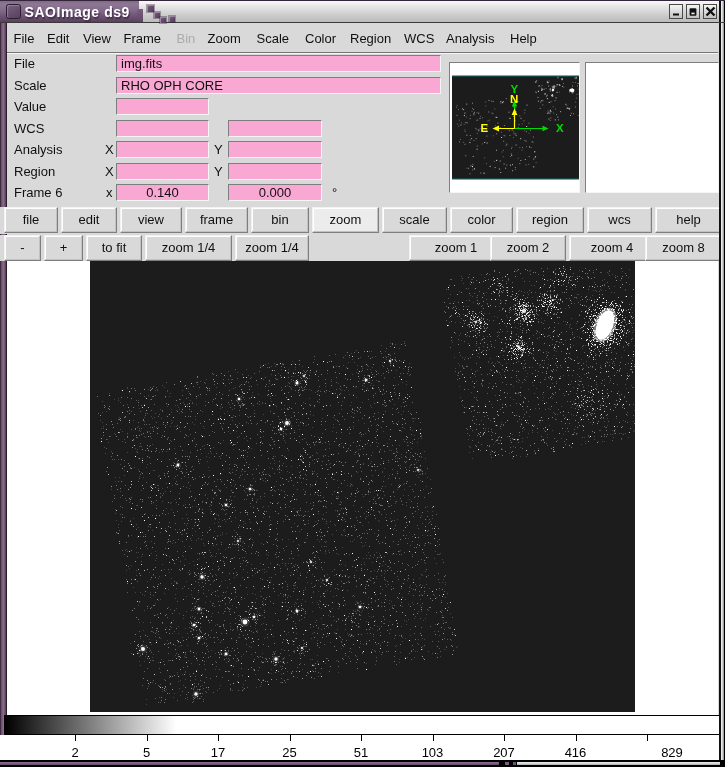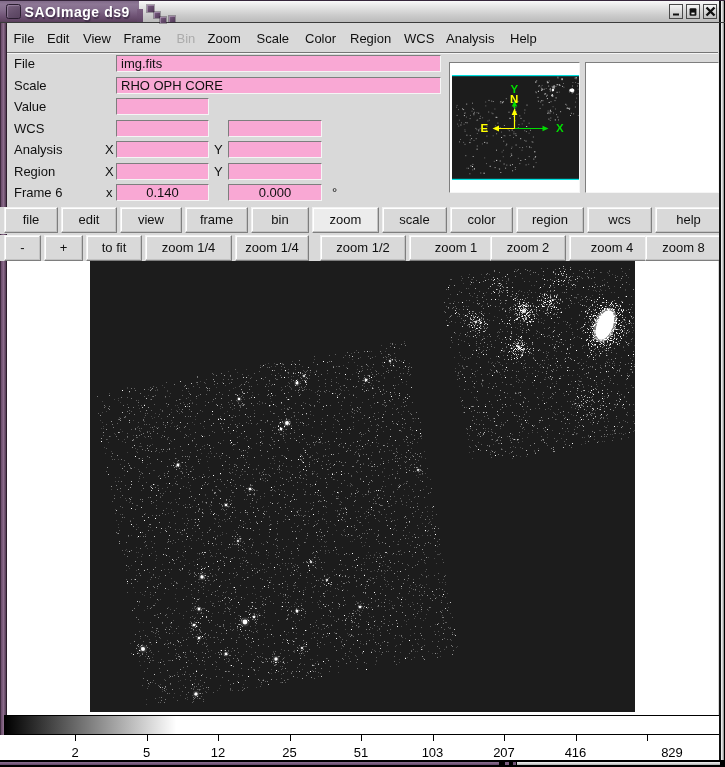--- a/index.html
+++ b/index.html
@@ -160,21 +160,20 @@
     <div class="tb" style="left:516px;width:68px">region</div>
     <div class="tb" style="left:587px;width:65px">wcs</div>
     <div class="tb" style="left:655px;width:67px">help</div>
   </div>
 <div id="row2">
     <div class="tb" style="left:4px;width:37px">-</div>
     <div class="tb" style="left:44px;width:39px">+</div>
     <div class="tb" style="left:86px;width:56px">to fit</div>
     <div class="tb" style="left:145px;width:87px">zoom 1/4</div>
     <div class="tb" style="left:235px;width:74px">zoom 1/4</div>
-    <div class="tb" style="left:320px;width:86px">zoom 1/2</div>
     <div class="tb" style="left:409px;width:94px">zoom 1</div>
     <div class="tb" style="left:490px;width:76px">zoom 2</div>
     <div class="tb" style="left:569px;width:86px">zoom 4</div>
     <div class="tb" style="left:645px;width:77px">zoom 8</div>
   </div>
 <div id="canvas">
     <svg id="starfield" width="545" height="451" viewBox="0 0 545 451">
       <rect width="545" height="451" fill="#1c1c1c"></rect>
       <path transform="translate(0,.5)" stroke="#464646" d="M205 106h1M240 202h1M321 187h1M221 322h1M90 210h1M81 151h1M238 289h1M77 129h1M168 133h1M245 264h1M112 274h1M335 357h1M235 289h1M170 104h1M280 184h1M328 383h1M243 156h1M172 142h1M140 298h1M266 149h1M55 252h1M286 164h1M166 240h1M302 259h1M338 349h1M215 328h1M212 338h1M102 424h1M319 102h1M298 201h1M347 285h1M305 124h1M65 299h1M230 325h1M331 350h1M150 196h1M278 291h1M194 147h1M320 368h1M49 361h1M140 365h1M21 190h1M325 390h1M220 398h1M120 340h1M60 336h1M145 203h1M318 277h1M175 103h1M172 246h1M274 303h1M67 128h1M196 373h1M166 307h1M247 250h1M93 141h1M195 233h1M204 169h1M141 118h1M237 223h1M45 331h1M87 144h1M289 390h1M17 178h1M242 273h1M262 335h1M233 334h1M310 391h1M312 345h1M198 354h1M109 337h1M175 343h1M238 180h1M51 185h1M211 342h1M337 245h1M45 187h1M173 245h1M282 214h1M203 115h1M61 177h1M266 111h1M162 131h1M155 210h1M228 181h1M228 252h1M199 245h1M195 233h1M314 228h1M324 357h1M205 362h1M163 208h1M252 274h1M287 365h1M59 378h1M222 350h1M126 405h1M161 187h1M257 329h1M223 331h1M135 350h1M295 323h1M89 427h1M159 360h1M304 116h1M302 153h1M309 374h1M124 270h1M173 342h1M181 408h1M138 170h1M236 285h1M263 167h1M49 400h1M57 203h1M212 105h1M263 165h1M274 252h1M210 402h1M197 410h1M204 391h1M60 318h1M177 297h1M282 317h1M157 179h1M167 238h1M99 413h1M269 117h1M216 277h1M118 222h1M81 322h1M276 269h1M178 245h1M192 102h1M77 163h1M71 398h1M140 146h1M312 376h1M188 228h1M127 218h1M302 344h1M276 297h1M307 283h1M48 266h1M124 257h1M54 143h1M170 159h1M72 240h1M284 293h1M68 339h1M136 226h1M81 162h1M311 365h1M149 354h1M287 345h1M101 258h1M336 225h1M301 340h1M136 401h1M190 405h1M163 217h1M46 286h1M335 197h1M259 133h1M300 306h1M248 235h1M53 216h1M283 322h1M98 130h1M342 250h1M293 362h1M289 260h1M63 334h1M166 426h1M360 378h1M266 395h1M234 345h1M162 314h1M154 287h1M308 224h1M261 361h1M169 143h1M88 372h1M208 294h1M292 101h1M60 175h1M328 350h1M231 271h1M105 418h1M100 139h1M166 260h1M128 261h1M86 149h1M156 304h1M283 136h1M212 408h1M93 295h1M201 345h1M349 293h1M24 172h1M207 326h1M266 309h1M241 363h1M39 131h1M237 112h1M184 202h1M252 286h1M109 293h1M324 174h1M105 342h1M344 334h1M203 304h1M170 335h1M304 235h1M36 309h1M294 234h1M289 250h1M223 154h1M118 192h1M135 342h1M244 314h1M128 309h1M191 148h1M172 141h1M35 237h1M364 373h1M243 163h1M99 227h1M335 310h1M281 90h1M142 184h1M119 209h1M222 166h1M255 343h1M185 144h1M238 374h1M199 379h1M80 165h1M97 372h1M207 304h1M180 259h1M140 423h1M294 117h1M179 120h1M61 292h1M155 121h1M62 421h1M247 219h1M172 392h1M168 353h1M251 303h1M240 330h1M37 127h1M130 197h1M63 314h1M340 260h1M130 155h1M160 261h1M200 162h1M148 413h1M240 351h1M316 123h1M311 145h1M356 385h1M248 232h1M205 303h1M328 216h1M178 213h1M88 420h1M125 258h1M238 195h1M242 310h1M325 157h1M97 246h1M227 233h1M162 332h1M281 346h1M80 399h1M129 258h1M295 310h1M200 126h1M56 221h1M66 244h1M39 241h1M272 264h1M161 370h1M355 323h1M259 293h1M58 189h1M40 238h1M348 293h1M360 352h1M187 287h1M318 184h1M51 295h1M149 175h1M220 111h1M273 235h1M295 225h1M78 328h1M76 247h1M335 212h1M97 436h1M277 114h1M322 180h1M253 185h1M12 151h1M170 330h1M203 297h1M127 275h1M272 105h1M286 317h1M84 370h1M321 327h1M271 175h1M257 275h1M200 217h1M101 279h1M257 224h1M171 335h1M361 379h1M135 288h1M95 298h1M198 348h1M325 323h1M26 259h1M307 315h1M313 107h1M88 381h1M91 201h1M117 200h1M84 217h1M299 307h1M282 191h1M263 133h1M315 396h1M236 280h1M259 96h1M309 223h1M330 344h1M41 274h1M48 344h1M80 179h1M179 122h1M76 222h1M325 329h1M367 385h1M270 382h1M305 240h1M162 134h1M99 285h1M302 147h1M319 206h1M105 158h1M104 304h1M135 331h1M129 427h1M99 196h1M89 152h1M101 402h1M46 190h1M101 206h1M67 129h1M88 204h1M274 301h1M80 362h1M145 213h1M185 134h1M29 216h1M230 317h1M299 189h1M52 386h1M79 399h1M288 250h1M127 274h1M316 363h1M195 304h1M274 308h1M192 103h1M210 193h1M299 178h1M65 152h1M96 335h1M140 362h1M189 304h1M202 100h1M196 345h1M326 201h1M85 238h1M148 376h1M248 293h1M239 203h1M154 296h1M277 182h1M262 280h1M305 197h1M113 347h1M264 278h1M152 316h1M89 385h1M235 131h1M47 188h1M113 282h1M239 187h1M235 125h1M127 429h1M154 138h1M140 347h1M75 382h1M179 412h1M248 347h1M290 302h1M141 224h1M92 413h1M135 124h1M345 290h1M204 324h1M230 412h1M316 360h1M178 102h1M225 294h1M320 196h1M226 109h1M68 317h1M286 315h1M259 397h1M187 272h1M210 394h1M223 330h1M330 323h1M197 323h1M281 356h1M105 356h1M56 385h1M265 269h1M291 341h1M354 388h1M177 106h1M74 308h1M144 337h1M68 224h1M266 190h1M162 278h1M84 187h1M152 281h1M278 229h1M172 105h1M75 267h1M208 283h1M74 418h1M266 185h1M224 404h1M206 276h1M232 258h1M116 382h1M176 280h1M173 210h1M200 216h1M138 110h1M128 288h1M75 293h1M285 109h1M35 289h1M173 219h1M69 436h1M55 176h1M216 164h1M154 337h1M179 256h1M97 384h1M46 309h1M34 209h1M360 352h1M176 293h1M130 145h1M186 220h1M121 389h1M299 214h1M86 327h1M148 286h1M10 159h1M316 220h1M77 145h1M270 179h1M218 262h1M58 134h1M29 156h1M106 245h1M178 291h1M350 292h1M49 392h1M161 393h1M288 151h1M114 312h1M360 367h1M103 300h1M183 323h1M99 302h1M144 269h1M100 173h1M196 173h1M92 376h1M164 327h1M227 394h1M126 314h1M98 376h1M34 178h1M118 206h1M328 211h1M335 302h1M61 155h1M307 258h1M167 350h1M297 182h1M125 313h1M337 250h1M131 194h1M135 260h1M28 266h1M292 304h1M280 144h1M235 292h1M208 158h1M47 296h1M243 166h1M176 213h1M50 275h1M81 366h1M233 194h1M114 167h1M82 372h1M210 217h1M258 129h1M279 227h1M238 208h1M132 334h1M181 124h1M65 290h1M92 273h1M205 324h1M150 302h1M275 172h1M114 314h1M260 222h1M258 374h1M81 248h1M331 174h1M117 388h1M297 305h1M118 373h1M271 342h1M319 271h1M262 274h1M139 207h1M173 175h1M134 152h1M190 310h1M235 330h1M66 371h1M154 218h1M191 108h1M149 154h1M285 359h1M318 343h1M94 285h1M193 335h1M214 110h1M54 334h1M255 368h1M309 290h1M173 418h1M295 90h1M41 304h1M228 296h1M299 360h1M252 259h1M366 386h1M344 370h1M227 400h1M332 377h1M253 124h1M274 284h1M193 174h1M164 149h1M53 369h1M353 318h1M102 245h1M254 212h1M198 302h1M115 241h1M334 301h1M156 251h1M225 324h1M95 396h1M248 226h1M47 166h1M300 257h1M174 235h1M40 259h1M231 347h1M191 194h1M347 392h1M334 190h1M276 402h1M43 326h1M204 102h1M133 364h1M179 206h1M198 108h1M135 343h1M322 169h1M313 150h1M313 223h1M181 263h1M254 258h1M55 273h1M201 311h1M114 175h1M126 253h1M64 209h1M225 260h1M130 213h1M239 183h1M57 320h1M221 129h1M250 240h1M137 258h1M275 281h1M278 261h1M108 422h1M320 284h1M156 292h1M137 150h1M148 284h1M318 358h1M244 218h1M236 246h1M49 147h1M215 233h1M228 367h1M270 188h1M47 276h1M214 189h1M206 372h1M13 165h1M115 140h1M355 321h1M174 308h1M246 128h1M249 243h1M336 353h1M264 278h1M145 330h1M12 161h1M154 177h1M65 129h1M85 394h1M251 387h1M113 165h1M267 211h1M72 428h1M88 365h1M216 153h1M215 254h1M295 95h1M54 349h1M60 138h1M276 233h1M231 357h1M201 356h1M347 293h1M339 261h1M207 206h1M236 343h1M156 108h1M197 111h1M267 200h1M224 184h1M50 331h1M260 280h1M101 333h1M264 193h1M166 229h1M235 290h1M352 349h1M232 363h1M270 324h1M56 438h1M191 348h1M284 230h1M308 123h1M247 368h1M301 189h1M216 214h1M118 428h1M235 402h1M122 331h1M244 263h1M306 384h1M307 228h1M176 310h1M68 401h1M144 316h1M159 203h1M260 144h1M255 304h1M80 132h1M56 206h1M181 113h1M156 267h1M163 208h1M286 399h1M249 243h1M148 137h1M235 281h1M311 170h1M57 287h1M307 197h1M183 390h1M192 128h1M247 135h1M152 285h1M306 350h1M203 247h1M232 172h1M142 429h1M228 366h1M54 175h1M204 345h1M43 174h1M215 340h1M318 234h1M117 388h1M81 159h1M167 123h1M114 403h1M109 297h1M185 105h1M222 409h1M133 179h1M90 434h1M253 269h1M112 150h1M171 282h1M281 146h1M155 262h1M250 125h1M192 302h1M37 143h1M285 340h1M236 251h1M310 204h1M145 256h1M222 372h1M250 249h1M253 247h1M327 181h1M292 104h1M110 120h1M70 338h1M201 345h1M295 256h1M113 352h1M273 117h1M304 267h1M120 252h1M267 108h1M49 185h1M174 311h1M60 166h1M289 296h1M54 400h1M349 374h1M293 160h1M164 346h1M143 154h1M330 219h1M107 292h1M323 160h1M274 162h1M242 347h1M161 307h1M338 390h1M151 190h1M168 409h1M180 319h1M156 238h1M147 111h1M89 148h1M230 335h1M115 312h1M209 284h1M54 160h1M286 383h1M256 106h1M77 130h1M314 359h1M78 399h1M82 282h1M262 374h1M258 395h1M193 168h1M222 199h1M95 367h1M273 297h1M136 330h1M313 234h1M183 197h1M30 141h1M195 181h1M55 285h1M220 153h1M246 292h1M352 354h1M11 167h1M105 155h1M261 150h1M173 256h1M267 104h1M25 220h1M123 186h1M302 293h1M219 137h1M331 175h1M285 95h1M170 302h1M273 122h1M264 101h1M200 335h1M224 202h1M136 272h1M20 175h1M305 385h1M153 423h1M251 381h1M246 269h1M283 378h1M246 235h1M140 172h1M206 342h1M319 114h1M52 333h1M280 202h1M269 354h1M351 339h1M80 348h1M269 365h1M213 228h1M185 114h1M171 423h1M197 354h1M254 270h1M90 419h1M50 377h1M62 399h1M116 195h1M43 179h1M88 146h1M107 123h1M130 147h1M120 243h1M284 294h1M281 200h1M280 310h1M74 126h1M311 196h1M30 168h1M114 296h1M208 349h1M191 421h1M287 369h1M15 192h1M332 213h1M90 170h1M121 192h1M96 226h1M229 280h1M24 138h1M272 107h1M314 222h1M72 362h1M226 307h1M272 233h1M65 375h1M216 301h1M121 369h1M254 137h1M130 229h1M222 313h1M146 170h1M28 198h1M146 346h1M28 137h1M246 105h1M163 358h1M313 178h1M282 106h1M334 332h1M322 157h1M268 193h1M353 359h1M188 112h1M173 362h1M132 168h1M224 210h1M298 381h1M28 139h1M82 224h1M295 303h1M204 343h1M268 188h1M281 310h1M191 388h1M65 299h1M245 249h1M75 430h1M111 326h1M48 291h1M294 215h1M232 182h1M122 314h1M228 415h1M76 366h1M292 211h1M87 413h1M263 244h1M58 128h1M70 235h1M49 341h1M142 208h1M314 200h1M272 141h1M139 143h1M189 161h1M222 398h1M89 232h1M226 213h1M358 346h1M104 163h1M338 314h1M322 293h1M50 404h1M96 320h1M312 380h1M65 354h1M242 170h1M152 302h1M70 271h1M153 289h1M332 314h1M230 217h1M316 208h1M355 336h1M247 327h1M157 333h1M268 147h1M100 360h1M244 371h1M115 234h1M219 128h1M40 240h1M277 372h1M237 372h1M346 336h1M161 303h1M249 185h1M298 245h1M221 377h1M326 325h1M268 159h1M336 316h1M184 102h1M152 426h1M172 419h1M294 309h1M128 335h1M292 210h1M102 161h1M276 323h1M84 432h1M132 121h1M308 290h1M227 212h1M48 165h1M300 82h1M142 282h1M77 383h1M335 270h1M307 210h1M352 298h1M215 231h1M337 216h1M197 124h1M66 297h1M223 212h1M134 389h1M96 350h1M240 381h1M346 302h1M231 321h1M322 341h1M106 143h1M281 390h1M141 229h1M250 128h1M193 170h1M125 225h1M61 280h1M173 153h1M95 243h1M161 386h1M283 375h1M291 314h1M43 159h1M249 252h1M82 161h1M201 128h1M197 307h1M151 210h1M133 208h1M104 347h1M92 294h1M276 380h1M98 175h1M184 199h1M254 268h1M30 203h1M212 201h1M302 347h1M296 325h1M291 114h1M106 392h1M18 181h1M158 301h1M276 294h1M85 144h1M146 335h1M72 227h1M85 384h1M95 410h1M323 343h1M62 157h1M316 274h1M85 333h1M278 198h1M294 312h1M52 424h1M80 242h1M274 313h1M56 443h1M318 343h1M244 213h1M266 136h1M119 245h1M284 309h1M98 399h1M265 250h1M316 120h1M209 168h1M284 236h1M248 357h1M289 292h1M270 96h1M205 108h1M253 104h1M112 241h1M231 368h1M151 360h1M100 312h1M35 156h1M305 133h1M122 140h1M320 374h1M123 376h1M286 178h1M332 324h1M92 129h1M184 308h1M338 296h1M207 124h1M128 378h1M188 323h1M94 395h1M163 281h1M338 262h1M249 127h1M242 233h1M357 332h1M89 268h1M25 248h1M138 392h1M130 424h1M188 241h1M231 285h1M273 383h1M162 344h1M125 400h1M234 280h1M178 294h1M138 397h1M151 265h1M76 428h1M238 213h1M330 338h1M304 143h1M37 290h1M281 122h1M185 230h1M32 180h1M194 289h1M115 122h1M254 129h1M325 355h1M119 215h1M142 148h1M360 366h1M158 285h1M15 145h1M149 162h1M125 364h1M304 105h1M238 354h1M142 344h1M101 210h1M245 158h1M311 100h1M113 377h1M125 257h1M209 392h1M205 349h1M99 168h1M310 289h1M317 319h1M293 143h1M234 239h1M34 214h1M75 136h1M90 138h1M293 170h1M268 199h1M228 330h1M146 400h1M106 137h1M293 129h1M169 211h1M211 254h1M63 168h1M285 403h1M175 220h1M306 293h1M331 177h1M227 192h1M255 94h1M123 302h1M252 140h1M140 429h1M191 126h1M48 208h1M301 223h1M156 238h1M272 285h1M106 279h1M203 280h1M150 124h1M297 292h1M253 328h1M286 181h1M225 131h1M199 138h1M145 126h1M172 308h1M294 295h1M181 105h1M188 334h1M151 338h1M268 341h1M62 396h1M295 319h1M262 224h1M315 377h1M194 164h1M155 198h1M178 125h1M186 145h1M157 227h1M68 373h1M57 347h1M199 394h1M30 236h1M148 354h1M257 372h1M264 335h1M314 167h1M309 87h1M331 195h1M143 127h1M262 113h1M221 174h1M218 250h1M339 327h1M236 262h1M248 253h1M102 180h1M231 240h1M161 116h1M167 371h1M294 207h1M208 264h1M306 109h1M72 303h1M198 371h1M70 423h1M211 198h1M99 362h1M81 317h1M303 268h1M210 210h1M169 268h1M114 381h1M296 253h1M131 379h1M225 361h1M194 144h1M109 215h1M279 90h1M243 132h1M215 326h1M248 411h1M119 266h1M237 397h1M154 210h1M285 403h1M49 215h1M48 392h1M132 273h1M334 293h1M75 216h1M140 322h1M166 207h1M145 183h1M62 370h1M176 397h1M332 274h1M306 188h1M282 388h1M58 425h1M153 263h1M95 204h1M283 296h1M250 177h1M25 216h1M183 180h1M180 137h1M330 205h1M170 184h1M98 216h1M135 319h1M319 105h1M93 357h1M191 413h1M189 207h1M306 269h1M220 225h1M207 310h1M89 352h1M227 341h1M276 277h1M151 395h1M132 271h1M251 325h1M21 228h1M195 110h1M258 101h1M198 334h1M157 195h1M266 89h1M285 339h1M66 166h1M244 359h1M299 339h1M108 264h1M74 332h1M152 296h1M28 263h1M124 262h1M144 326h1M278 233h1M102 141h1M72 149h1M248 122h1M157 233h1M213 141h1M92 257h1M230 231h1M167 369h1M326 214h1M65 342h1M315 338h1M169 352h1M255 236h1M100 224h1M288 259h1M116 118h1M53 361h1M224 233h1M344 297h1M191 248h1M260 225h1M50 185h1M278 336h1M31 260h1M114 184h1M108 134h1M228 176h1M197 210h1M331 196h1M137 326h1M190 421h1M125 408h1M238 366h1M122 228h1M132 259h1M317 184h1M206 250h1M309 184h1M69 315h1M305 83h1M122 342h1M50 170h1M301 325h1M78 252h1M331 333h1M67 327h1M311 239h1M229 339h1M229 141h1M157 311h1M75 230h1M300 238h1M112 185h1M276 255h1M51 229h1M327 390h1M194 179h1M71 157h1M93 291h1M220 242h1M325 235h1M333 228h1M46 263h1M131 281h1M288 182h1M349 321h1M115 233h1M277 120h1M201 411h1M59 170h1M70 148h1M222 341h1M185 195h1M122 352h1M316 244h1M60 331h1M48 391h1M96 253h1M108 331h1M77 177h1M222 403h1M114 187h1M120 248h1M164 233h1M165 367h1M81 362h1M273 202h1M62 269h1M183 375h1M123 320h1M142 159h1M153 393h1M324 372h1M83 436h1M76 190h1M311 153h1M48 197h1M320 324h1M126 126h1M68 166h1M261 141h1M181 140h1M292 381h1M312 121h1M141 390h1M191 417h1M350 395h1M278 157h1M273 203h1M95 418h1M111 292h1M43 257h1M226 220h1M136 397h1M284 389h1M13 167h1M226 191h1M260 235h1M292 328h1M129 344h1M317 396h1M77 379h1M332 262h1M282 301h1M276 360h1M104 258h1M198 418h1M279 355h1M81 241h1M232 157h1M175 400h1M125 295h1M340 218h1M210 312h1M72 124h1M334 378h1M165 413h1M324 396h1M85 337h1M327 382h1M208 317h1M251 148h1M233 253h1M305 242h1M25 252h1M288 141h1M262 98h1M273 187h1M128 228h1M185 166h1M160 245h1M173 118h1M112 424h1M270 380h1M37 191h1M25 173h1M179 316h1M166 163h1M122 295h1M79 311h1M336 323h1M311 193h1M226 220h1M98 136h1M280 108h1M198 278h1M54 156h1M251 129h1M230 275h1M194 396h1M190 216h1M52 383h1M144 225h1M166 337h1M81 180h1M165 312h1M201 115h1M255 117h1M148 398h1M202 297h1M131 165h1M32 170h1M100 389h1M204 390h1M265 235h1M237 329h1M130 274h1M299 342h1M46 244h1M308 280h1M318 332h1M78 346h1M241 118h1M79 135h1M278 105h1M14 186h1M259 315h1M218 259h1M121 355h1M240 355h1M280 316h1M219 117h1M153 428h1M309 226h1M260 224h1M222 224h1M286 298h1M199 158h1M134 158h1M30 253h1M331 254h1M72 430h1M129 264h1M134 114h1M144 147h1M86 223h1M201 205h1M332 385h1M63 209h1M261 92h1M51 211h1M248 237h1M93 424h1M149 376h1M48 144h1M225 222h1M87 411h1M63 393h1M28 198h1M46 314h1M329 317h1M204 262h1M98 311h1M119 196h1M282 367h1M227 379h1M180 202h1M261 391h1M37 126h1M19 132h1M98 127h1M359 367h1M328 378h1M317 303h1M39 307h1M158 162h1M309 401h1M251 182h1M352 321h1M181 412h1M342 392h1M170 346h1M294 144h1M278 248h1M12 140h1M102 365h1M117 237h1M30 230h1M158 114h1M204 389h1M69 214h1M91 273h1M248 105h1M294 116h1M333 359h1M84 165h1M224 98h1M342 257h1M87 202h1M16 150h1M304 377h1M188 206h1M208 249h1M214 177h1M199 211h1M290 371h1M145 283h1M284 272h1M105 270h1M209 270h1M309 398h1M120 295h1M119 289h1M112 252h1M227 278h1M220 366h1M193 202h1M299 348h1M246 399h1M286 400h1M96 264h1M69 191h1M211 221h1M278 254h1M261 155h1M143 188h1M59 423h1M44 206h1M79 414h1M224 111h1M319 225h1M81 148h1M345 363h1M279 318h1M308 160h1M36 288h1M48 139h1M198 189h1M64 156h1M243 335h1M141 229h1M111 192h1M170 237h1M172 217h1M86 347h1M180 302h1M46 291h1M179 335h1M95 411h1M144 235h1M148 415h1M79 295h1M291 84h1M319 238h1M157 155h1M152 213h1M182 364h1M174 377h1M203 151h1M125 232h1M70 377h1M198 258h1M314 80h1M171 363h1M328 177h1M86 165h1M59 311h1M60 266h1M94 269h1M62 183h1M57 397h1M165 333h1M217 321h1M207 416h1M171 171h1M243 106h1M322 275h1M131 320h1M122 403h1M114 284h1M286 291h1M104 327h1M102 336h1M255 394h1M83 359h1M210 120h1M216 128h1M201 120h1M211 125h1M212 127h1M201 127h1M198 121h1M205 120h1M191 158h1M208 164h1M193 172h1M198 161h1M200 161h1M195 164h1M201 164h1M213 164h1M201 165h1M200 160h1M198 158h1M189 158h1M190 166h1M191 167h1M191 168h1M195 168h1M193 162h1M190 168h1M194 166h1M189 169h1M195 172h1M190 163h1M151 138h1M151 143h1M149 133h1M151 140h1M148 141h1M148 136h1M147 140h1M152 134h1M283 124h1M286 119h1M279 119h1M274 125h1M277 127h1M265 126h1M280 124h1M305 96h1M304 98h1M303 102h1M296 98h1M301 98h1M303 105h1M298 95h1M86 206h1M90 205h1M83 201h1M89 202h1M86 197h1M92 207h1M155 231h1M164 228h1M167 229h1M159 227h1M161 224h1M164 234h1M164 229h1M136 244h1M132 247h1M138 246h1M137 245h1M136 252h1M135 244h1M134 242h1M109 318h1M111 310h1M109 324h1M119 309h1M117 317h1M108 318h1M118 329h1M119 319h1M113 328h1M109 318h1M104 346h1M104 345h1M110 352h1M115 341h1M103 349h1M107 359h1M108 344h1M110 346h1M108 349h1M102 347h1M104 360h1M102 367h1M110 366h1M109 369h1M101 370h1M152 359h1M147 369h1M153 360h1M149 354h1M165 364h1M152 357h1M133 352h1M116 378h1M105 375h1M109 372h1M110 369h1M112 383h1M109 379h1M61 391h1M59 390h1M47 390h1M52 384h1M49 395h1M40 382h1M55 395h1M61 383h1M56 393h1M59 387h1M139 398h1M138 390h1M138 389h1M137 391h1M125 392h1M135 387h1M139 399h1M192 398h1M183 391h1M184 393h1M192 401h1M184 404h1M192 407h1M182 398h1M232 319h1M232 318h1M233 322h1M240 325h1M237 313h1M235 318h1M211 347h1M205 341h1M211 358h1M206 350h1M199 346h1M203 351h1M107 437h1M102 434h1M110 428h1M97 438h1M104 426h1M115 430h1M110 437h1M109 429h1M108 428h1M103 427h1M218 302h1M225 296h1M222 298h1M221 301h1M219 300h1M220 300h1M222 304h1M164 354h1M167 356h1M164 356h1M164 359h1M163 352h1M167 354h1M166 360h1M172 354h1M214 119h1M215 119h1M213 109h1M212 114h1M215 117h1M150 279h1M150 275h1M151 277h1M153 280h1M147 279h1M149 278h1M328 210h1M330 213h1M329 213h1M330 209h1M329 210h1M329 210h1M330 204h1M270 343h1M268 344h1M272 349h1M266 340h1M267 341h1M268 342h1M278 352h1M268 349h1M272 345h1M267 348h1M271 351h1M273 346h1M213 392h1M214 385h1M210 390h1M212 391h1M213 383h1M212 386h1M409 96h1M433 105h1M431 158h1M437 51h1M371 15h1M502 159h1M449 159h1M495 84h1M515 142h1M480 123h1M529 108h1M386 163h1M374 55h1M373 106h1M397 43h1M455 32h1M437 31h1M525 45h1M407 164h1M386 136h1M457 173h1M496 100h1M368 102h1M442 106h1M370 72h1M535 123h1M444 190h1M414 114h1M438 162h1M409 182h1M409 35h1M377 74h1M394 66h1M467 74h1M513 138h1M454 18h1M535 59h1M420 56h1M506 121h1M416 20h1M506 30h1M448 137h1M374 107h1M481 120h1M481 146h1M480 26h1M458 74h1M523 176h1M514 180h1M405 164h1M515 166h1M479 66h1M454 59h1M489 76h1M438 128h1M400 191h1M499 38h1M425 37h1M429 51h1M430 126h1M488 146h1M499 88h1M438 94h1M520 117h1M426 116h1M386 84h1M500 65h1M489 107h1M411 116h1M462 97h1M487 172h1M398 167h1M420 177h1M432 180h1M432 17h1M487 75h1M407 24h1M538 176h1M460 55h1M466 120h1M483 154h1M478 22h1M486 145h1M538 68h1M405 190h1M543 160h1M494 44h1M513 56h1M466 158h1M527 123h1M442 36h1M490 39h1M395 167h1M461 36h1M375 96h1M382 197h1M512 180h1M429 29h1M525 143h1M541 124h1M473 114h1M398 100h1M422 173h1M460 76h1M428 30h1M429 43h1M436 150h1M369 30h1M525 168h1M485 26h1M494 64h1M369 48h1M493 125h1M487 113h1M496 104h1M440 148h1M437 112h1M418 19h1M379 147h1M541 56h1M512 19h1M425 178h1M385 115h1M434 168h1M486 62h1M451 47h1M429 46h1M526 157h1M434 103h1M450 89h1M383 125h1M519 104h1M408 18h1M385 60h1M448 54h1M435 119h1M485 36h1M401 178h1M498 17h1M412 16h1M439 155h1M453 25h1M490 159h1M506 93h1M514 147h1M505 29h1M510 169h1M467 33h1M378 45h1M517 11h1M493 126h1M383 58h1M483 126h1M397 75h1M399 59h1M527 142h1M367 55h1M510 104h1M511 47h1M429 142h1M525 14h1M435 109h1M532 40h1M448 187h1M492 123h1M462 122h1M496 149h1M491 120h1M386 36h1M371 19h1M524 25h1M476 63h1M537 112h1M502 34h1M439 20h1M387 109h1M520 61h1M445 31h1M472 31h1M453 136h1M433 148h1M419 192h1M505 156h1M464 152h1M487 96h1M492 87h1M408 101h1M481 57h1M449 71h1M511 142h1M452 139h1M502 105h1M398 101h1M453 41h1M456 92h1M486 142h1M492 123h1M489 53h1M391 159h1M516 111h1M373 22h1M461 135h1M543 69h1M488 119h1M486 37h1M393 77h1M392 90h1M471 106h1M439 59h1M498 51h1M489 101h1M407 56h1M395 143h1M439 10h1M533 85h1M380 60h1M414 90h1M481 153h1M498 60h1M409 77h1M447 171h1M410 167h1M400 97h1M446 127h1M430 195h1M514 135h1M472 41h1M417 175h1M378 178h1M437 176h1M412 78h1M530 19h1M381 18h1M438 33h1M460 148h1M417 56h1M445 147h1M458 147h1M387 36h1M478 114h1M519 9h1M380 34h1M498 124h1M542 126h1M462 110h1M399 13h1M443 124h1M545 99h1M463 151h1M525 54h1M486 173h1M458 137h1M504 175h1M430 68h1M373 53h1M496 139h1M392 174h1M369 74h1M401 170h1M382 69h1M378 27h1M407 20h1M423 138h1M401 143h1M379 13h1M370 136h1M514 137h1M503 29h1M522 169h1M436 115h1M534 89h1M426 132h1M376 75h1M494 113h1M441 59h1M468 75h1M511 92h1M433 156h1M538 16h1M447 77h1M399 112h1M471 145h1M531 96h1M528 130h1M445 191h1M462 137h1M518 12h1M392 125h1M428 62h1M400 159h1M412 188h1M473 60h1M399 52h1M535 172h1M491 35h1M533 159h1M399 122h1M421 76h1M371 79h1M479 64h1M446 69h1M518 98h1M432 177h1M394 34h1M454 102h1M409 19h1M441 60h1M386 120h1M443 93h1M443 74h1M519 101h1M519 121h1M474 98h1M475 170h1M533 73h1M511 11h1M485 165h1M540 97h1M514 118h1M491 16h1M438 172h1M488 33h1M461 38h1M542 71h1M409 101h1M442 171h1M504 63h1M427 53h1M493 72h1M533 64h1M491 98h1M539 82h1M442 53h1M462 169h1M535 28h1M482 114h1M543 170h1M376 39h1M380 20h1M430 93h1M526 111h1M459 117h1M392 44h1M451 57h1M395 169h1M411 187h1M392 120h1M455 116h1M374 60h1M529 172h1M455 118h1M438 33h1M462 71h1M447 36h1M404 55h1M362 81h1M483 140h1M513 80h1M470 37h1M480 63h1M536 75h1M433 107h1M413 94h1M387 95h1M378 51h1M430 186h1M434 56h1M471 177h1M380 186h1M394 52h1M368 114h1M396 31h1M539 8h1M466 90h1M484 42h1M522 173h1M536 21h1M427 67h1M426 10h1M545 100h1M434 31h1M405 180h1M464 94h1M408 70h1M422 197h1M408 38h1M542 51h1M502 163h1M369 104h1M372 96h1M439 69h1M411 41h1M431 162h1M475 60h1M428 33h1M459 164h1M448 58h1M499 64h1M463 87h1M481 40h1M428 131h1M383 89h1M505 92h1M541 80h1M539 23h1M360 33h1M441 24h1M421 75h1M467 179h1M376 146h1M495 180h1M491 183h1M444 24h1M429 158h1M544 169h1M515 64h1M479 158h1M452 133h1M517 157h1M379 191h1M449 43h1M526 144h1M426 142h1M410 113h1M416 102h1M416 54h1M517 164h1M467 153h1M378 82h1M515 78h1M405 102h1M391 13h1M400 108h1M370 94h1M402 101h1M511 29h1M444 132h1M408 74h1M437 52h1M405 134h1M529 82h1M410 91h1M521 89h1M520 76h1M382 18h1M420 136h1M409 45h1M426 47h1M504 21h1M512 135h1M495 182h1M458 103h1M467 80h1M373 151h1M394 16h1M391 50h1M391 79h1M444 189h1M521 31h1M494 176h1M410 103h1M386 88h1M407 100h1M473 173h1M425 66h1M514 18h1M473 132h1M510 28h1M429 174h1M391 123h1M536 127h1M463 30h1M504 38h1M386 88h1M540 54h1M359 61h1M489 9h1M369 125h1M389 63h1M399 88h1M544 103h1M380 96h1M457 176h1M515 29h1M423 125h1M414 89h1M461 117h1M409 49h1M392 118h1M428 100h1M393 85h1M428 118h1M516 100h1M544 84h1M537 154h1M531 172h1M500 161h1M367 114h1M430 60h1M454 169h1M524 31h1M401 189h1M483 77h1M372 104h1M427 40h1M382 35h1M500 36h1M512 48h1M433 59h1M504 178h1M524 172h1M416 123h1M505 149h1M498 175h1M473 14h1M378 128h1M383 41h1M483 84h1M544 149h1M449 76h1M359 42h1M503 161h1M491 117h1M425 8h1M444 98h1M539 144h1M529 84h1M458 98h1M535 29h1M522 13h1M364 96h1M496 79h1M534 69h1M412 108h1M503 9h1M509 169h1M488 137h1M461 40h1M403 183h1M393 75h1M386 138h1M376 45h1M420 83h1M421 49h1M524 102h1M401 102h1M365 72h1M436 195h1M450 106h1M541 64h1M456 90h1M379 66h1M488 127h1M449 104h1M428 121h1M487 33h1M416 145h1M388 86h1M420 58h1M508 180h1M365 107h1M531 178h1M496 50h1M514 160h1M475 47h1M467 42h1M517 83h1M463 24h1M520 173h1M432 170h1M457 176h1M411 161h1M425 43h1M381 108h1M364 40h1M370 61h1M458 36h1M452 105h1M457 46h1M487 102h1M475 79h1M423 185h1M365 61h1M381 131h1M514 88h1M372 144h1M498 112h1M532 10h1M507 125h1"></path>
       <path transform="translate(0,.5)" stroke="#757575" d="M111 351h1M22 192h1M257 91h1M262 360h1M294 184h1M70 322h1M274 90h1M270 261h1M159 128h1M76 142h1M38 202h1M207 250h1M92 308h1M307 147h1M99 243h1M114 215h1M275 183h1M147 397h1M87 150h1M302 213h1M271 173h1M322 252h1M146 381h1M184 404h1M168 291h1M198 389h1M209 99h1M188 359h1M315 277h1M97 195h1M270 255h1M59 196h1M266 364h1M156 147h1M87 223h1M248 342h1M27 228h1M324 206h1M63 344h1M248 231h1M320 166h1M71 188h1M156 390h1M277 308h1M96 272h1M330 175h1M79 187h1M107 189h1M247 237h1M334 330h1M100 155h1M265 239h1M130 218h1M289 190h1M216 414h1M156 350h1M317 220h1M290 244h1M249 105h1M251 222h1M145 331h1M139 211h1M142 297h1M147 313h1M253 322h1M351 351h1M361 384h1M195 246h1M277 118h1M293 230h1M184 123h1M61 138h1M174 232h1M268 362h1M60 236h1M284 364h1M196 168h1M292 281h1M96 174h1M129 229h1M229 181h1M107 116h1M78 241h1M203 367h1M214 281h1M306 194h1M271 246h1M213 301h1M177 281h1M308 226h1M303 192h1M294 345h1M302 320h1M273 119h1M162 237h1M285 176h1M339 346h1M40 260h1M84 123h1M149 343h1M320 246h1M214 233h1M222 212h1M327 352h1M327 283h1M196 218h1M152 429h1M77 432h1M319 330h1M14 144h1M218 305h1M196 358h1M210 198h1M201 199h1M318 314h1M330 204h1M158 408h1M106 433h1M278 204h1M341 263h1M202 410h1M277 272h1M195 154h1M85 222h1M283 317h1M161 406h1M95 155h1M200 177h1M322 182h1M94 176h1M281 268h1M207 386h1M53 172h1M179 275h1M85 197h1M156 326h1M26 224h1M279 221h1M226 110h1M136 372h1M134 302h1M134 337h1M274 116h1M77 205h1M291 244h1M280 160h1M293 300h1M326 151h1M335 265h1M239 349h1M37 175h1M95 195h1M217 272h1M263 352h1M157 267h1M113 325h1M236 221h1M301 252h1M239 316h1M187 260h1M31 136h1M80 266h1M78 386h1M189 205h1M288 164h1M303 327h1M157 251h1M284 321h1M314 145h1M310 169h1M235 168h1M57 195h1M45 248h1M86 367h1M170 106h1M179 335h1M72 252h1M223 291h1M264 361h1M200 216h1M292 391h1M19 148h1M246 360h1M60 347h1M139 348h1M77 347h1M65 306h1M295 141h1M302 82h1M74 441h1M291 309h1M49 174h1M281 205h1M201 302h1M304 400h1M342 246h1M116 385h1M89 308h1M269 386h1M304 127h1M286 113h1M308 290h1M259 321h1M289 302h1M362 385h1M192 421h1M192 381h1M117 271h1M109 248h1M350 350h1M50 375h1M53 417h1M62 286h1M287 205h1M75 438h1M287 168h1M290 374h1M286 278h1M254 322h1M127 122h1M192 161h1M101 287h1M126 371h1M50 238h1M140 339h1M251 144h1M70 441h1M209 103h1M160 155h1M217 193h1M107 115h1M331 346h1M31 220h1M168 378h1M138 336h1M31 198h1M173 170h1M222 247h1M234 130h1M84 349h1M66 254h1M253 186h1M212 161h1M112 224h1M19 175h1M235 188h1M311 374h1M105 171h1M328 276h1M128 181h1M311 83h1M248 400h1M274 401h1M255 392h1M33 144h1M104 239h1M140 114h1M271 276h1M66 247h1M263 383h1M316 178h1M29 158h1M274 130h1M341 227h1M130 182h1M255 363h1M260 400h1M118 374h1M46 356h1M295 276h1M270 146h1M198 111h1M325 328h1M181 176h1M275 332h1M41 127h1M125 330h1M117 223h1M278 361h1M261 232h1M138 286h1M342 339h1M151 172h1M214 263h1M288 269h1M335 258h1M43 146h1M170 168h1M84 414h1M243 289h1M181 229h1M109 428h1M203 330h1M283 238h1M216 152h1M48 358h1M94 166h1M268 97h1M193 412h1M90 309h1M49 210h1M305 99h1M268 230h1M38 274h1M180 184h1M77 155h1M347 396h1M55 330h1M352 328h1M80 230h1M259 166h1M212 200h1M226 364h1M286 110h1M153 225h1M310 112h1M124 231h1M191 169h1M164 232h1M176 398h1M288 157h1M193 103h1M75 135h1M56 284h1M298 111h1M203 360h1M97 405h1M148 391h1M237 208h1M109 247h1M213 379h1M236 129h1M159 186h1M329 334h1M142 231h1M319 261h1M267 231h1M26 175h1M59 397h1M246 288h1M75 354h1M338 232h1M207 265h1M236 203h1M124 220h1M332 334h1M189 208h1M182 169h1M313 322h1M79 372h1M310 383h1M233 363h1M174 250h1M310 207h1M78 382h1M139 318h1M80 381h1M148 266h1M103 436h1M318 106h1M157 253h1M227 140h1M363 389h1M55 275h1M309 106h1M188 252h1M185 411h1M71 439h1M270 171h1M251 201h1M144 205h1M92 148h1M166 353h1M335 282h1M353 362h1M184 392h1M252 384h1M226 180h1M309 332h1M315 195h1M52 271h1M134 171h1M63 325h1M57 184h1M18 147h1M23 166h1M236 240h1M307 336h1M69 254h1M176 363h1M231 160h1M209 403h1M52 240h1M184 172h1M161 162h1M157 213h1M243 105h1M302 138h1M73 161h1M313 274h1M195 254h1M179 106h1M215 352h1M74 403h1M69 425h1M182 123h1M175 142h1M52 212h1M206 410h1M103 412h1M178 324h1M195 243h1M282 113h1M194 419h1M74 429h1M162 284h1M289 236h1M320 345h1M133 331h1M64 344h1M68 370h1M22 163h1M86 139h1M80 280h1M96 278h1M45 168h1M292 237h1M59 263h1M85 388h1M130 365h1M224 144h1M37 150h1M249 303h1M134 223h1M300 168h1M155 290h1M203 371h1M110 370h1M223 241h1M61 128h1M57 171h1M175 368h1M150 224h1M80 422h1M53 159h1M316 196h1M237 364h1M334 299h1M330 372h1M303 347h1M14 146h1M351 341h1M304 302h1M128 265h1M326 286h1M330 168h1M307 200h1M141 332h1M264 316h1M310 278h1M154 427h1M95 391h1M138 134h1M180 241h1M202 235h1M160 177h1M78 278h1M141 139h1M284 152h1M230 234h1M63 170h1M316 191h1M299 299h1M213 187h1M95 165h1M200 314h1M257 168h1M220 144h1M147 181h1M62 366h1M238 322h1M215 350h1M268 373h1M32 234h1M119 361h1M227 382h1M133 363h1M94 269h1M227 384h1M147 365h1M255 274h1M52 188h1M213 255h1M138 419h1M109 292h1M171 421h1M166 119h1M320 181h1M124 195h1M44 347h1M56 391h1M211 194h1M138 400h1M187 279h1M267 407h1M194 402h1M184 109h1M287 275h1M279 285h1M203 119h1M78 265h1M85 192h1M290 90h1M53 275h1M50 287h1M294 248h1M140 182h1M179 268h1M132 245h1M107 121h1M183 327h1M128 308h1M327 303h1M152 130h1M258 212h1M67 367h1M45 373h1M119 174h1M118 396h1M238 199h1M207 221h1M138 347h1M124 319h1M217 411h1M217 183h1M198 148h1M255 314h1M56 384h1M252 315h1M109 260h1M268 91h1M178 385h1M64 326h1M119 158h1M307 212h1M58 269h1M119 127h1M269 184h1M149 144h1M90 185h1M235 122h1M325 378h1M35 155h1M122 229h1M199 146h1M289 243h1M274 154h1M177 420h1M269 274h1M62 166h1M261 274h1M71 436h1M240 405h1M227 215h1M287 296h1M55 280h1M197 187h1M224 325h1M88 296h1M327 245h1M122 153h1M105 251h1M175 125h1M237 109h1M163 269h1M244 385h1M264 314h1M106 183h1M164 155h1M90 271h1M78 280h1M119 269h1M102 342h1M345 265h1M147 206h1M19 145h1M288 126h1M218 157h1M41 318h1M288 308h1M317 133h1M275 233h1M129 365h1M123 138h1M223 410h1M254 124h1M195 334h1M309 115h1M57 345h1M145 155h1M201 292h1M269 195h1M166 290h1M325 198h1M275 327h1M241 124h1M290 294h1M225 407h1M129 393h1M131 392h1M231 301h1M146 204h1M304 250h1M304 192h1M240 206h1M126 114h1M195 125h1M336 315h1M206 377h1M297 309h1M248 358h1M191 142h1M281 248h1M293 355h1M184 180h1M290 332h1M138 410h1M183 152h1M117 183h1M260 189h1M201 219h1M305 217h1M293 96h1M30 157h1M244 180h1M216 223h1M53 227h1M88 395h1M224 376h1M213 373h1M106 314h1M131 143h1M90 142h1M196 136h1M172 182h1M327 193h1M114 421h1M352 356h1M182 187h1M101 427h1M121 250h1M137 386h1M130 292h1M134 296h1M110 133h1M75 166h1M170 176h1M179 214h1M129 131h1M96 378h1M94 304h1M279 379h1M306 162h1M41 289h1M308 300h1M179 119h1M200 172h1M315 84h1M302 153h1M322 306h1M321 153h1M98 431h1M288 274h1M175 338h1M45 129h1M215 213h1M282 126h1M41 137h1M231 113h1M98 198h1M291 197h1M65 226h1M129 242h1M201 412h1M283 249h1M197 234h1M92 195h1M140 255h1M52 201h1M209 392h1M209 216h1M288 382h1M332 251h1M101 150h1M69 376h1M228 259h1M188 401h1M146 379h1M280 97h1M93 379h1M346 351h1M228 250h1M120 268h1M258 316h1M209 384h1M66 187h1M194 106h1M260 118h1M285 158h1M110 188h1M64 354h1M201 147h1M148 289h1M221 248h1M193 175h1M131 112h1M242 213h1M145 163h1M143 405h1M99 313h1M345 373h1M111 174h1M190 173h1M91 150h1M302 363h1M160 159h1M318 108h1M187 242h1M198 353h1M132 167h1M156 120h1M197 381h1M292 133h1M271 105h1M171 159h1M44 153h1M125 137h1M124 381h1M296 144h1M48 141h1M74 214h1M257 118h1M353 356h1M116 426h1M324 178h1M256 357h1M249 133h1M327 342h1M104 311h1M190 224h1M165 391h1M34 156h1M306 350h1M315 162h1M247 159h1M321 390h1M67 172h1M331 386h1M308 204h1M330 209h1M348 267h1M36 281h1M263 205h1M156 201h1M122 344h1M288 338h1M205 270h1M271 309h1M265 191h1M257 152h1M316 222h1M182 160h1M60 172h1M249 345h1M126 225h1M325 192h1M235 160h1M130 265h1M126 143h1M45 167h1M249 112h1M143 326h1M216 300h1M231 407h1M354 315h1M318 317h1M181 316h1M283 134h1M236 365h1M106 409h1M188 295h1M321 106h1M51 173h1M245 111h1M347 385h1M103 218h1M293 124h1M150 305h1M156 175h1M296 165h1M185 278h1M42 242h1M43 178h1M241 364h1M301 328h1M314 158h1M177 319h1M232 376h1M189 291h1M76 371h1M223 285h1M262 205h1M255 201h1M340 337h1M82 415h1M263 156h1M268 120h1M243 204h1M92 189h1M266 319h1M37 322h1M223 265h1M52 238h1M219 205h1M313 141h1M230 381h1M305 374h1M285 333h1M207 304h1M307 362h1M348 362h1M227 372h1M113 396h1M220 223h1M312 163h1M101 361h1M309 99h1M183 342h1M314 256h1M53 158h1M141 377h1M241 216h1M73 249h1M279 368h1M288 237h1M61 316h1M141 121h1M49 340h1M296 110h1M7 135h1M302 83h1M77 212h1M180 368h1M41 236h1M309 197h1M290 229h1M180 263h1M126 415h1M86 321h1M129 344h1M60 225h1M72 361h1M185 352h1M34 205h1M197 138h1M244 154h1M50 132h1M296 130h1M208 289h1M283 103h1M131 243h1M144 351h1M186 103h1M63 135h1M119 129h1M185 293h1M26 271h1M256 402h1M135 200h1M252 397h1M315 308h1M81 204h1M315 140h1M265 343h1M167 395h1M189 204h1M260 375h1M143 312h1M271 307h1M136 239h1M177 134h1M178 129h1M30 227h1M185 250h1M173 401h1M49 312h1M98 259h1M160 223h1M37 295h1M84 302h1M89 138h1M256 126h1M230 268h1M184 382h1M297 369h1M290 130h1M312 302h1M324 273h1M108 250h1M260 184h1M276 368h1M297 381h1M24 237h1M39 152h1M213 217h1M246 237h1M100 390h1M329 195h1M267 150h1M230 325h1M187 262h1M290 325h1M32 256h1M166 261h1M55 374h1M315 201h1M276 193h1M224 315h1M50 314h1M192 217h1M349 334h1M118 319h1M65 316h1M57 397h1M178 197h1M66 369h1M88 278h1M351 366h1M174 351h1M164 307h1M188 410h1M210 122h1M205 112h1M209 128h1M210 161h1M196 157h1M193 170h1M204 171h1M153 143h1M154 143h1M278 114h1M274 122h1M266 125h1M300 104h1M300 102h1M300 100h1M299 99h1M300 97h1M84 206h1M91 210h1M89 207h1M84 202h1M92 212h1M164 233h1M160 224h1M161 228h1M157 234h1M162 227h1M156 227h1M160 223h1M163 228h1M159 233h1M142 246h1M136 243h1M136 244h1M132 244h1M137 245h1M105 313h1M110 312h1M120 312h1M112 321h1M104 315h1M105 345h1M111 348h1M104 357h1M101 367h1M161 341h1M151 364h1M140 353h1M150 363h1M162 358h1M160 347h1M160 352h1M155 350h1M149 359h1M162 355h1M166 370h1M157 373h1M151 359h1M150 357h1M106 375h1M114 373h1M114 382h1M51 386h1M52 392h1M134 398h1M140 394h1M144 389h1M143 397h1M139 394h1M137 393h1M186 403h1M188 395h1M193 400h1M193 397h1M189 395h1M179 397h1M183 400h1M232 319h1M234 315h1M234 314h1M236 319h1M213 348h1M204 352h1M209 349h1M209 349h1M206 351h1M207 353h1M104 433h1M109 437h1M104 437h1M95 426h1M223 301h1M218 304h1M225 300h1M167 358h1M164 353h1M158 356h1M163 356h1M166 362h1M219 114h1M212 112h1M216 119h1M211 117h1M149 277h1M147 282h1M154 282h1M323 210h1M332 212h1M325 210h1M332 210h1M327 206h1M324 203h1M330 208h1M269 353h1M273 342h1M263 354h1M271 345h1M278 343h1M269 345h1M214 382h1M215 390h1M219 388h1M213 388h1M396 13h1M384 149h1M479 92h1M405 122h1M363 46h1M380 167h1M489 164h1M407 179h1M501 154h1M490 43h1M386 185h1M485 159h1M474 31h1M544 162h1M461 109h1M470 78h1M523 100h1M495 61h1M414 110h1M523 149h1M491 66h1M521 91h1M447 167h1M443 11h1M397 12h1M415 49h1M526 155h1M393 20h1M373 48h1M539 70h1M454 43h1M471 71h1M524 57h1M496 78h1M378 97h1M460 136h1M537 151h1M503 90h1M374 146h1M406 179h1M416 78h1M482 173h1M517 153h1M486 154h1M361 54h1M467 106h1M398 126h1M469 128h1M402 178h1M443 165h1M449 88h1M464 61h1M507 25h1M517 173h1M463 133h1M532 165h1M376 54h1M361 60h1M445 99h1M446 52h1M514 173h1M484 23h1M531 40h1M393 163h1M450 32h1M481 98h1M512 33h1M354 41h1M455 170h1M414 62h1M461 187h1M487 166h1M386 82h1M461 40h1M422 190h1M369 117h1M399 185h1M382 159h1M499 25h1M467 33h1M397 42h1M507 75h1M403 125h1M421 191h1M537 83h1M478 133h1M423 178h1M540 167h1M425 15h1M426 114h1M378 16h1M473 14h1M415 190h1M389 173h1M436 71h1M437 9h1M498 106h1M493 169h1M497 38h1M415 108h1M466 80h1M465 131h1M464 52h1M532 15h1M407 153h1M383 145h1M458 116h1M524 143h1M386 168h1M541 108h1M525 16h1M517 101h1M412 104h1M541 78h1M478 151h1M462 132h1M434 118h1M518 25h1M504 16h1M387 72h1M452 159h1M404 10h1M536 81h1M525 172h1M429 171h1M480 97h1M428 8h1M505 23h1M504 88h1M536 21h1M407 150h1M376 105h1M484 76h1M479 46h1M414 98h1M469 56h1M470 151h1M408 193h1M410 138h1M530 101h1M439 106h1M500 67h1M487 60h1M421 96h1M447 102h1M489 15h1M389 163h1M502 170h1M527 82h1M503 48h1M539 114h1M476 178h1M422 109h1M526 139h1M387 151h1M404 105h1M423 102h1M504 80h1M542 43h1M411 30h1M435 137h1M487 129h1M415 82h1M466 180h1M530 107h1M531 7h1M532 144h1M465 83h1M506 8h1M535 103h1M381 145h1M390 82h1M471 24h1M501 82h1M389 88h1M374 128h1M472 167h1M517 132h1M387 39h1M516 169h1M462 156h1M503 75h1M448 143h1M406 125h1M366 47h1M463 108h1M517 128h1M510 146h1M421 181h1M428 110h1M544 105h1M435 8h1M545 159h1M466 141h1M411 188h1M471 160h1M432 71h1M491 104h1M371 31h1M437 51h1M412 194h1M495 12h1M536 140h1M456 52h1M497 12h1M451 179h1M446 20h1M407 110h1M461 145h1M372 139h1M405 172h1M529 109h1M425 34h1M447 70h1M505 83h1M406 110h1M504 141h1M474 157h1M456 110h1M379 32h1M532 146h1M373 45h1M536 71h1M467 48h1M404 9h1M529 161h1M470 104h1M393 47h1M505 94h1M398 170h1M384 162h1M488 161h1M410 68h1M397 184h1M460 29h1M405 45h1M543 56h1M515 102h1M454 82h1M468 148h1M501 17h1M412 48h1M394 77h1M459 66h1M536 63h1M515 105h1M388 172h1M453 178h1M400 75h1M408 176h1M494 44h1M433 166h1M464 85h1M441 92h1M401 85h1M540 108h1M512 119h1M409 11h1M488 102h1M511 175h1M502 105h1M496 45h1M523 122h1M475 162h1M478 44h1M543 90h1M440 184h1M480 83h1M355 51h1M425 132h1M398 157h1M368 83h1M439 91h1M413 151h1M453 36h1M521 130h1M536 153h1M488 148h1M536 14h1M540 108h1M368 52h1M457 94h1M386 76h1M437 145h1M481 42h1M510 106h1M456 33h1M517 136h1M542 57h1M445 11h1M430 12h1M479 18h1M491 50h1M477 167h1M498 47h1M521 98h1M470 78h1M432 51h1M383 155h1M434 136h1M453 131h1M439 53h1M393 167h1M470 47h1M391 57h1M453 91h1M410 165h1M477 88h1M531 48h1M511 156h1M397 66h1M393 40h1M450 121h1M453 179h1M381 61h1M396 67h1M390 58h1M391 56h1M377 71h1M383 63h1M386 67h1M383 56h1M388 55h1M382 59h1M383 58h1M388 69h1M382 52h1M383 50h1M393 65h1M379 65h1M384 66h1M394 67h1M393 58h1M377 64h1M380 57h1M391 59h1M392 53h1M385 62h1M390 61h1M386 53h1M383 54h1M380 56h1M394 61h1M387 59h1M390 64h1M385 68h1M391 59h1M388 61h1M383 60h1M384 64h1M389 57h1M373 59h1M396 62h1M391 50h1M394 63h1M383 63h1M385 63h1M385 61h1M386 60h1M374 62h1M380 58h1M391 62h1M386 59h1M383 63h1M385 70h1M393 57h1M384 65h1M389 62h1M383 55h1M378 63h1M429 52h1M423 48h1M430 59h1M430 48h1M433 43h1M427 54h1M425 44h1M431 44h1M419 47h1M431 55h1M436 53h1M425 50h1M438 47h1M432 49h1M435 43h1M442 42h1M424 53h1M441 31h1M433 47h1M413 47h1M446 49h1M420 48h1M445 45h1M423 45h1M426 57h1M430 50h1M429 43h1M425 58h1M427 48h1M435 56h1M427 38h1M425 52h1M437 36h1M436 43h1M435 37h1M427 42h1M429 43h1M432 50h1M429 45h1M432 51h1M436 69h1M432 69h1M430 65h1M437 43h1M436 58h1M438 45h1M443 44h1M435 58h1M431 49h1M443 45h1M446 57h1M440 53h1M425 48h1M434 41h1M433 34h1M430 44h1M424 37h1M433 58h1M443 53h1M457 54h1M422 30h1M444 48h1M434 41h1M442 58h1M446 50h1M432 63h1M432 49h1M434 47h1M429 46h1M429 54h1M442 60h1M437 54h1M435 44h1M431 44h1M437 64h1M436 44h1M433 45h1M446 48h1M432 45h1M444 54h1M444 53h1M432 51h1M434 50h1M435 47h1M424 37h1M440 51h1M441 49h1M439 50h1M420 63h1M430 62h1M434 39h1M429 41h1M434 60h1M435 57h1M437 45h1M431 53h1M440 44h1M466 34h1M464 38h1M457 37h1M460 30h1M463 53h1M451 43h1M468 38h1M460 45h1M460 36h1M457 47h1M452 35h1M451 38h1M465 48h1M470 51h1M456 43h1M452 33h1M467 51h1M457 47h1M458 40h1M463 44h1M464 42h1M455 39h1M454 32h1M461 49h1M460 42h1M460 37h1M457 49h1M462 39h1M467 34h1M470 39h1M459 44h1M460 37h1M461 41h1M461 40h1M457 43h1M466 40h1M463 46h1M460 34h1M457 47h1M465 38h1M462 45h1M463 43h1M459 43h1M461 45h1M454 37h1M443 97h1M425 92h1M416 86h1M432 91h1M434 81h1M439 92h1M432 79h1M427 80h1M429 86h1M431 80h1M421 70h1M433 90h1M431 90h1M422 84h1M423 85h1M431 77h1M428 87h1M430 82h1M424 80h1M412 87h1M426 94h1M426 82h1M431 81h1M421 86h1M437 85h1M431 95h1M428 82h1M430 96h1M440 87h1M442 83h1M425 83h1M424 85h1M428 75h1M421 90h1M427 89h1M428 84h1M422 91h1M430 79h1M428 90h1M428 81h1M426 101h1M421 94h1M425 87h1M430 89h1M429 88h1M430 86h1M424 82h1M423 90h1M432 91h1M433 87h1M433 91h1M436 88h1M427 83h1M432 81h1M428 78h1M431 76h1M432 89h1M425 81h1M427 95h1M419 77h1M432 92h1M426 88h1M430 88h1M422 87h1M431 93h1M423 86h1M436 82h1M487 68h1M510 54h1M512 86h1M512 75h1M519 52h1M511 73h1M526 57h1M511 56h1M525 81h1M510 67h1M504 70h1M507 60h1M494 57h1M540 48h1M521 57h1M508 66h1M504 40h1M504 52h1M517 58h1M528 45h1M509 69h1M508 62h1M504 70h1M512 49h1M499 79h1M515 89h1M514 60h1M524 76h1M530 69h1M505 72h1M498 61h1M502 62h1M525 68h1M506 78h1M514 63h1M515 69h1M537 69h1M509 55h1M504 63h1M504 78h1M527 51h1M519 74h1M516 72h1M531 68h1M514 76h1M509 59h1M515 63h1M512 69h1M525 68h1M524 68h1M524 87h1M504 59h1M524 51h1M519 86h1M527 77h1M521 61h1M533 73h1M514 71h1M492 66h1M506 77h1M516 43h1M536 49h1M512 53h1M519 58h1M526 77h1M502 78h1M522 62h1M512 60h1M531 71h1M504 72h1M505 45h1M497 51h1M513 54h1M511 61h1M502 72h1M518 61h1M509 64h1M533 49h1M521 48h1M524 67h1M517 55h1M505 49h1M532 51h1M502 76h1M516 66h1M535 56h1M528 68h1M503 84h1M522 79h1M518 89h1M516 53h1M507 54h1M519 69h1M505 63h1M525 64h1M533 73h1M525 66h1M523 55h1M524 75h1M519 104h1M513 66h1M519 60h1M518 57h1M503 70h1M512 68h1M514 62h1M500 59h1M511 78h1M489 54h1M505 87h1M524 61h1M501 66h1M521 62h1M538 84h1M528 59h1M517 69h1M513 78h1M522 64h1M505 60h1M542 66h1M520 74h1M526 77h1M507 73h1M492 38h1M504 84h1M525 67h1M502 60h1M525 60h1M509 59h1M504 49h1M507 58h1M503 79h1M513 67h1M506 66h1M516 45h1M511 53h1M509 64h1M509 78h1M521 65h1M507 66h1M493 65h1M522 82h1M520 68h1M507 60h1M514 78h1M510 69h1M516 71h1M510 71h1M514 82h1M521 44h1M512 65h1M520 69h1M532 60h1M515 70h1M512 61h1M517 56h1M513 68h1M508 77h1M528 80h1M524 39h1M519 83h1M501 61h1M511 73h1M515 76h1M503 68h1M526 56h1M510 57h1M513 59h1M509 65h1M534 59h1M510 60h1M502 55h1M514 65h1M498 49h1M509 69h1M513 79h1M518 75h1M513 58h1M517 67h1M526 72h1M508 62h1M527 53h1M519 57h1M513 60h1M533 65h1M514 81h1M520 45h1M530 76h1M514 74h1M513 59h1M522 72h1M526 72h1M506 65h1M518 69h1M517 79h1M514 57h1M510 77h1M495 51h1M518 78h1M515 67h1M500 65h1M509 69h1M533 58h1M520 62h1M516 68h1M532 70h1M513 64h1M501 69h1M512 66h1M509 74h1M519 47h1M521 70h1M498 130h1M516 154h1M489 145h1M490 120h1M493 145h1M500 145h1M505 127h1M509 148h1M508 130h1M501 139h1M492 123h1M500 153h1M496 155h1M510 157h1M502 138h1M510 146h1M497 116h1M508 160h1M506 128h1M495 134h1M510 144h1M493 158h1M487 144h1M525 146h1M509 139h1M491 130h1M503 140h1M502 132h1M502 139h1M492 164h1M497 154h1M503 147h1M499 140h1M491 144h1M497 153h1M485 138h1M491 143h1M510 154h1M502 149h1M504 152h1M466 19h1M480 19h1M473 23h1M473 7h1M460 25h1M476 16h1M465 13h1M469 20h1M465 12h1M475 8h1M480 6h1M460 18h1M480 15h1M457 19h1M475 8h1M475 8h1M398 27h1M409 34h1M409 29h1M416 26h1M409 31h1M407 28h1M412 31h1M416 22h1M412 19h1M410 39h1M410 22h1M409 30h1M413 29h1M401 32h1M421 35h1M416 29h1M413 26h1M408 22h1M408 32h1"></path>
@@ -243,21 +242,21 @@
       <ellipse cx="515" cy="64" rx="8" ry="15.5" fill="#fff" transform="rotate(20 515 64)"></ellipse>
     </svg>
   </div>
 <div id="cbar"></div>
 <div id="tickrow">
     <div class="tk" style="left:75px"></div>
     <div class="tl" style="left:55px">2</div>
     <div class="tk" style="left:146.5px"></div>
     <div class="tl" style="left:126.5px">5</div>
     <div class="tk" style="left:218px"></div>
-    <div class="tl" style="left:198px">12</div>
+    <div class="tl" style="left:198px">17</div>
     <div class="tk" style="left:289.5px"></div>
     <div class="tl" style="left:269.5px">25</div>
     <div class="tk" style="left:361px"></div>
     <div class="tl" style="left:341px">51</div>
     <div class="tk" style="left:432.5px"></div>
     <div class="tl" style="left:412.5px">103</div>
     <div class="tk" style="left:504px"></div>
     <div class="tl" style="left:484px">207</div>
     <div class="tk" style="left:575.5px"></div>
     <div class="tl" style="left:555.5px">416</div>

